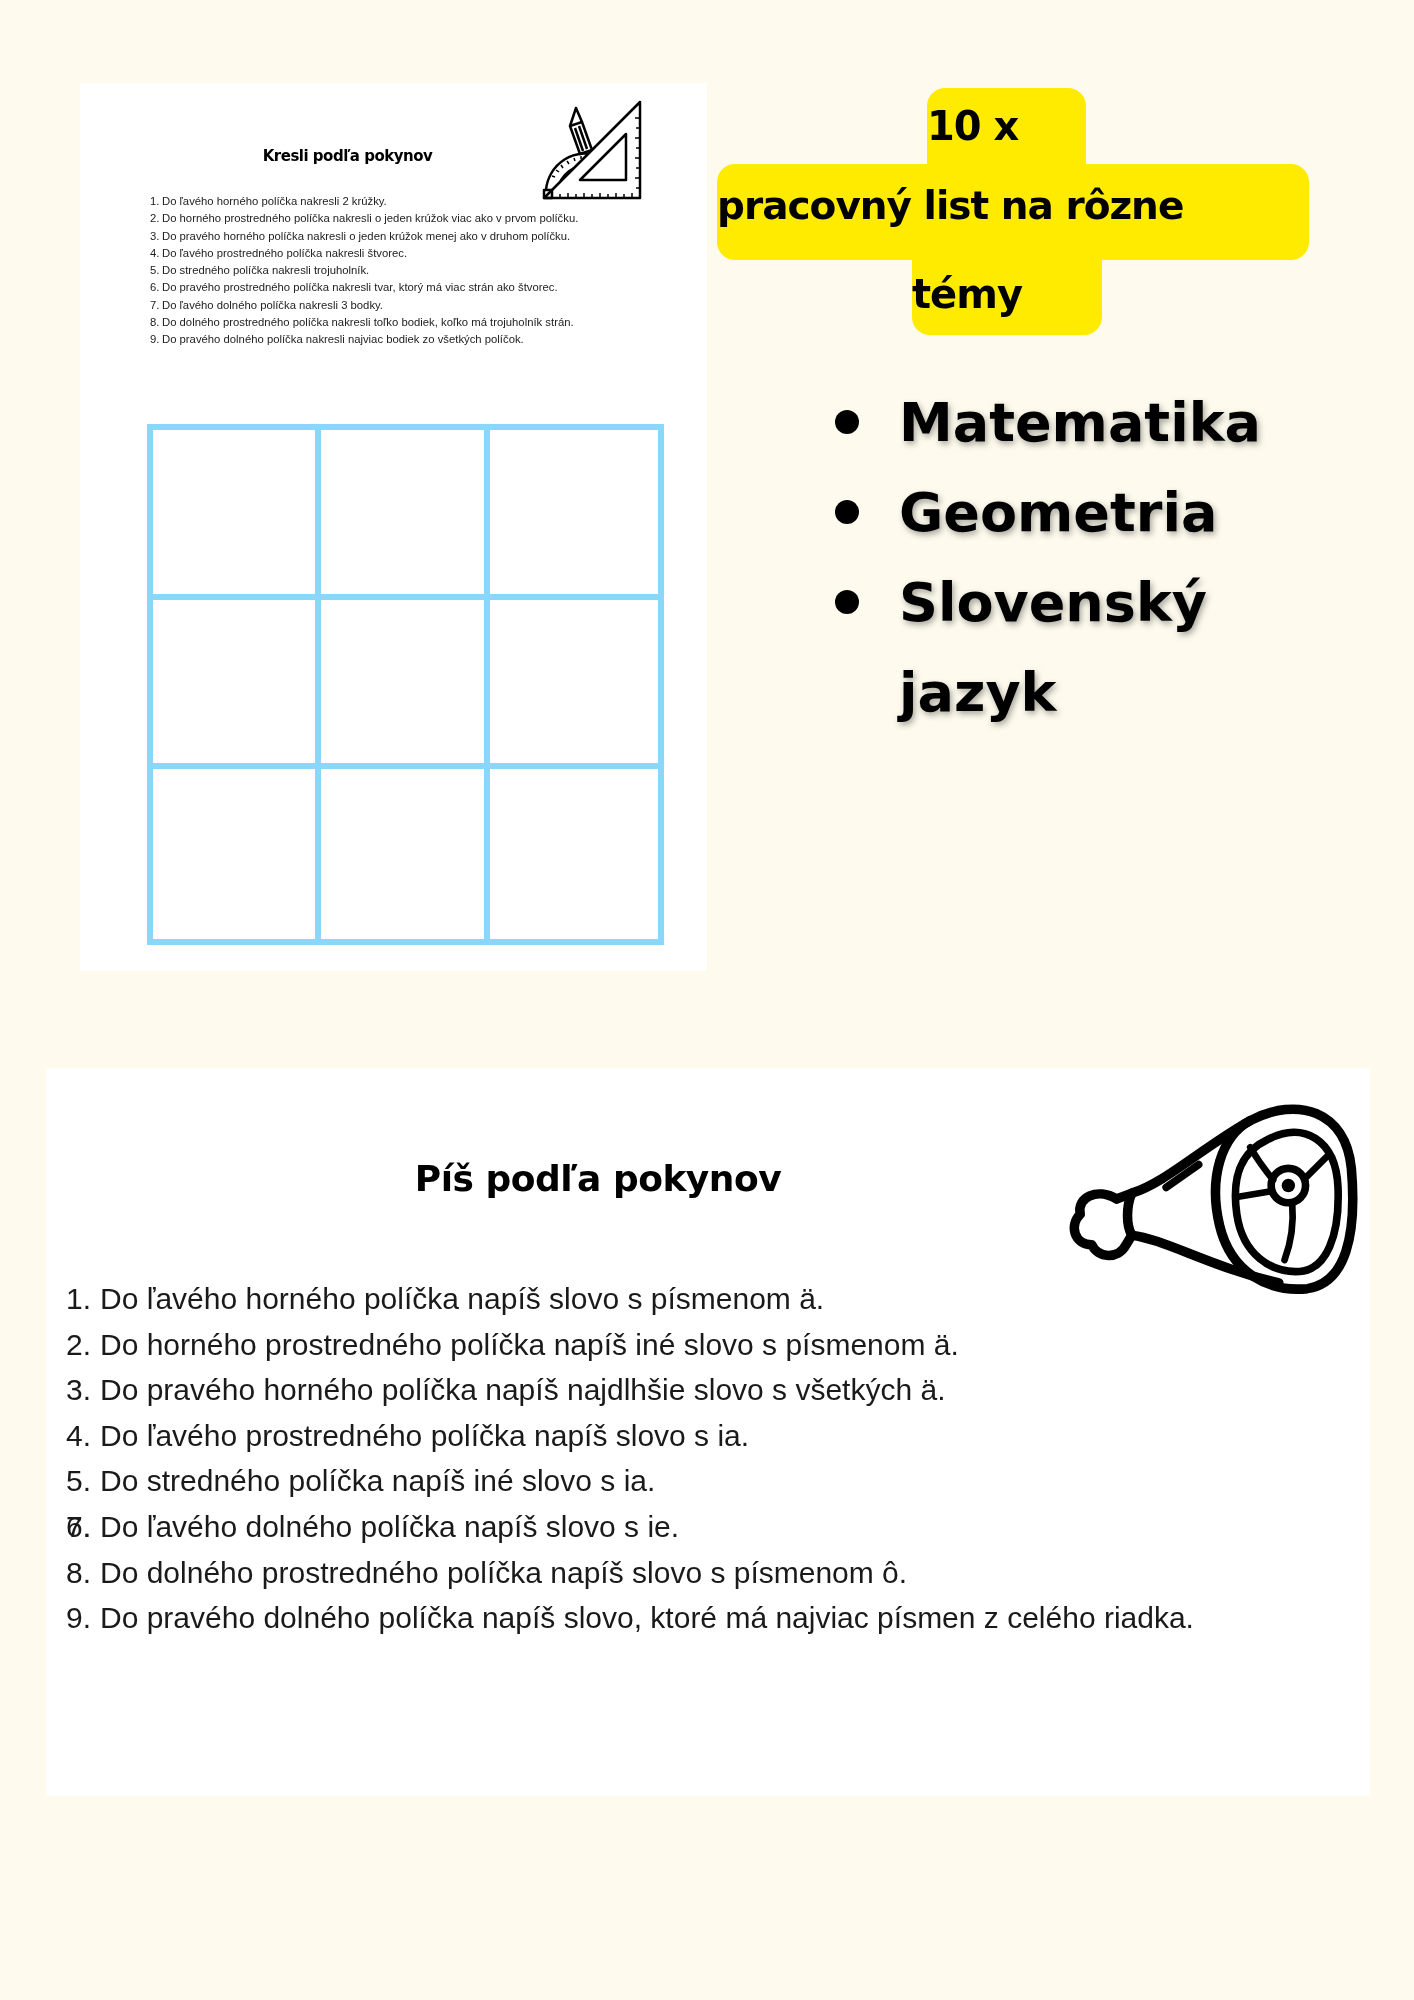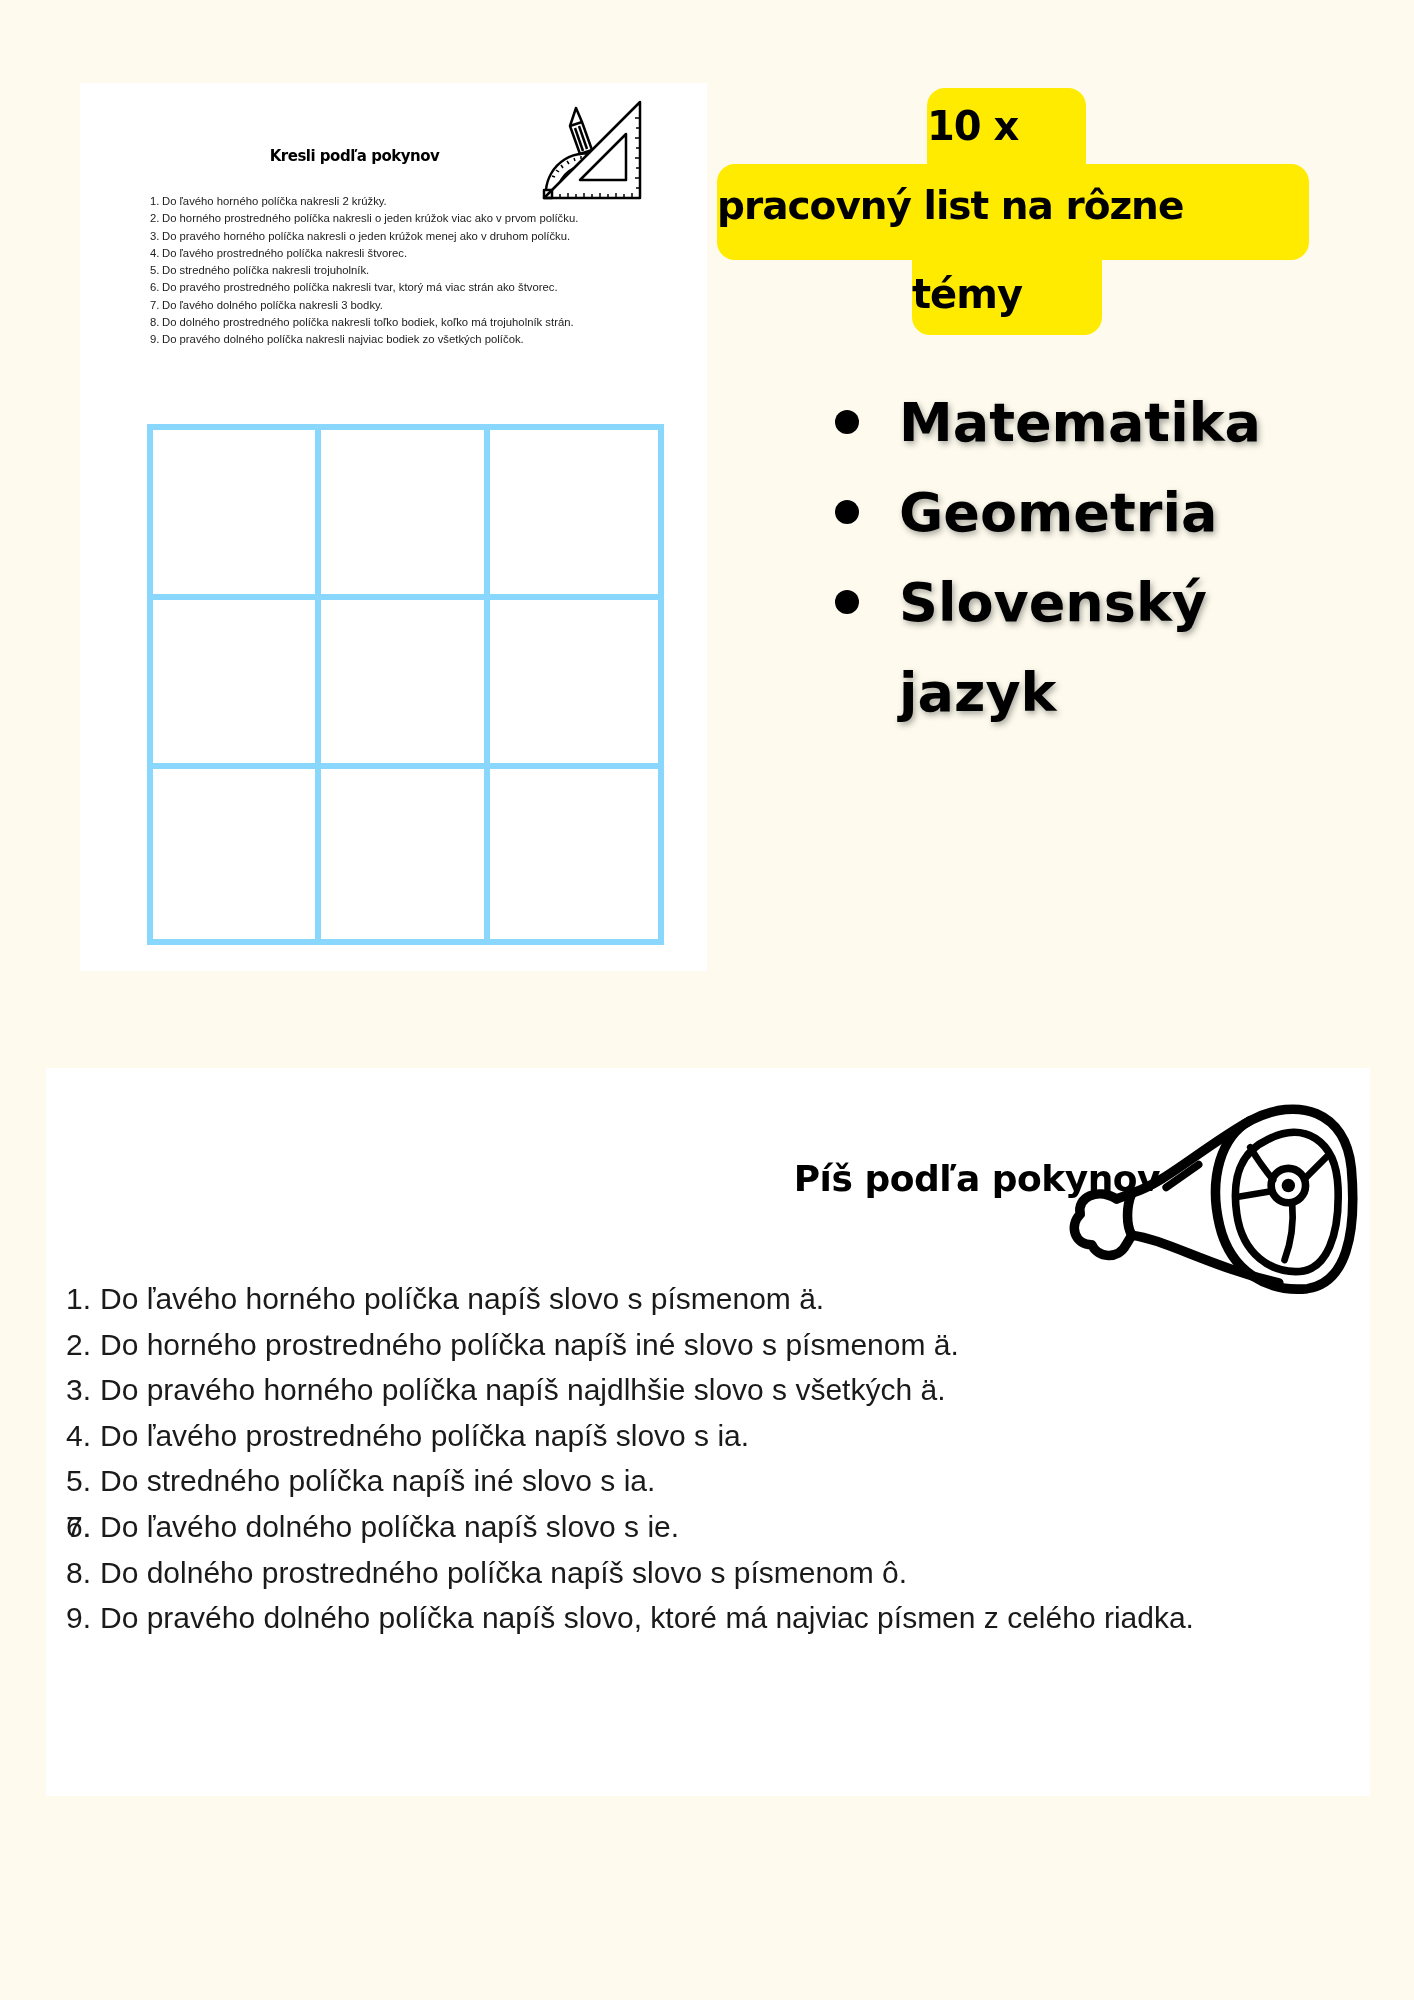--- a/index.html
+++ b/index.html
@@ -17,21 +17,21 @@
   }
   #top-card { left: 80px; top: 83px; width: 627px; height: 888px; }
   #bottom-card { left: 46px; top: 1068px; width: 1324px; height: 728px; }
 
   .ws-title {
     position: absolute;
     font-family: "DejaVu Sans", sans-serif;
     font-weight: bold;
     letter-spacing: -0.5px;
   }
-  #top-title { left: 0; width: 497px; top: 64px; text-align: center; font-size: 15px; padding-left: 11px; }
+  #top-title { left: 0; width: 497px; top: 64px; text-align: center; font-size: 15px; padding-left: 4px; }
   #top-title span { display: inline-block; transform: translateX(15px); }
 
   .ws-list {
     position: absolute;
     margin: 0; padding: 0;
     list-style: none;
     font-family: "Liberation Sans", sans-serif;
     color: #222;
   }
   #top-list { left: 70px; top: 110px; width: 520px; font-size: 11.3px; line-height: 17.3px; }
@@ -85,21 +85,21 @@
   }
   #subjects li { position: relative; padding-left: 67px; }
   #subjects li .bullet {
     position: absolute; left: 3px; top: 32px;
     width: 24px; height: 24px; border-radius: 50%;
     background: #000;
     text-shadow: none;
   }
 
   
-  #bottom-title { left: 0; width: 1124px; top: 90px; text-align: right; font-size: 36px; }
+  #bottom-title { left: 0; width: 1124px; top: 90px; text-align: center; font-size: 36px; }
   #bottom-title span { display: inline-block; transform: translateX(-10px); }
   #bottom-icon { position: absolute; left: 1012px; top: 24px; width: 308px; height: 210px; }
   #bottom-list { left: 20px; top: 208px; width: 1290px; font-size: 30px; line-height: 45.6px; color: #1a1a1a; }
   #bottom-list li { position: relative; padding-left: 34px; }
   #bottom-list li .num { position: absolute; left: 0; }
 </style>
 </head>
 <body>
 
 <div class="card" id="top-card">

